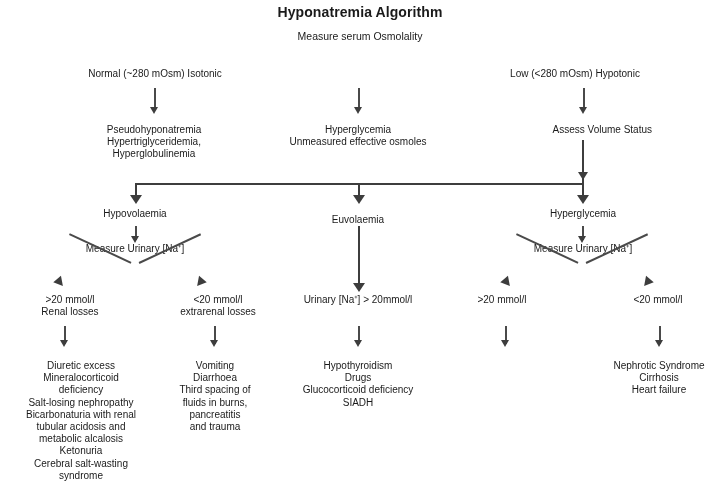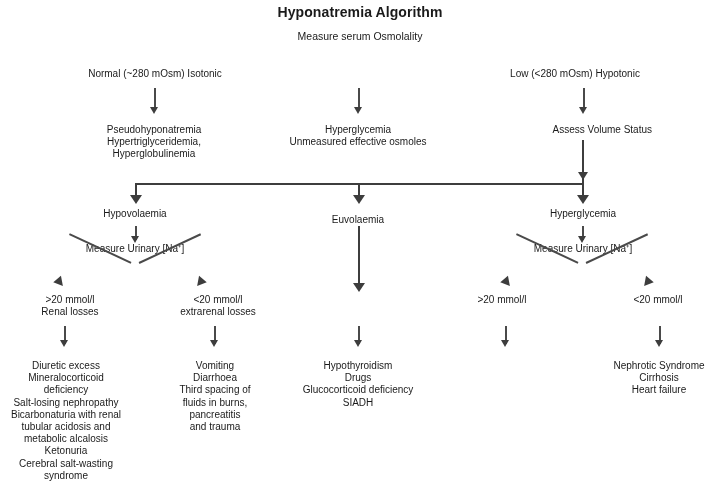--- a/index.html
+++ b/index.html
@@ -157,39 +157,40 @@
   <div class="diag" style="left:578px; top:262px; width:68px; transform: rotate(205deg);"></div>
   <div class="dhead" style="left:502px; top:278px; transform: rotate(-40deg);"></div>
 
   <div class="diag" style="left:586px; top:262px; width:68px; transform: rotate(-25deg);"></div>
   <div class="dhead" style="left:642px; top:278px; transform: rotate(40deg);"></div>
 
   <div class="node lvl" style="left:5px; top:294px; width:130px;">&gt;20 mmol/l
 Renal losses</div>
   <div class="node lvl" style="left:148px; top:294px; width:140px;">&lt;20 mmol/l
 extrarenal losses</div>
+  <div class="node lvl" style="left:283px; top:294px; width:150px;">Urinary [Na⁺] &gt; 20mmol/l</div>
   <div class="node lvl" style="left:442px; top:294px; width:120px;">&gt;20 mmol/l</div>
   <div class="node lvl" style="left:598px; top:294px; width:120px;">&lt;20 mmol/l</div>
 
   <div class="vline" style="left:64px; top:326px; height:18px;"></div>
   <div class="ahead sm" style="left:60px; top:340px;"></div>
 
   <div class="vline" style="left:214px; top:326px; height:18px;"></div>
   <div class="ahead sm" style="left:210px; top:340px;"></div>
 
   <div class="vline" style="left:358px; top:326px; height:18px;"></div>
   <div class="ahead sm" style="left:354px; top:340px;"></div>
 
   <div class="vline" style="left:505px; top:326px; height:18px;"></div>
   <div class="ahead sm" style="left:501px; top:340px;"></div>
 
   <div class="vline" style="left:659px; top:326px; height:18px;"></div>
   <div class="ahead sm" style="left:655px; top:340px;"></div>
 
-  <div class="node leaf" style="left:1px; top:360px; width:130px;">Diuretic excess
+  <div class="node leaf" style="left:16px; top:360px; width:130px;">Diuretic excess
 Mineralocorticoid
 deficiency
 Salt-losing nephropathy
 Bicarbonaturia with renal
 tubular acidosis and
 metabolic alcalosis
 Ketonuria
 Cerebral salt-wasting
 syndrome</div>
   <div class="node leaf" style="left:283px; top:360px; width:150px;">Hypothyroidism

